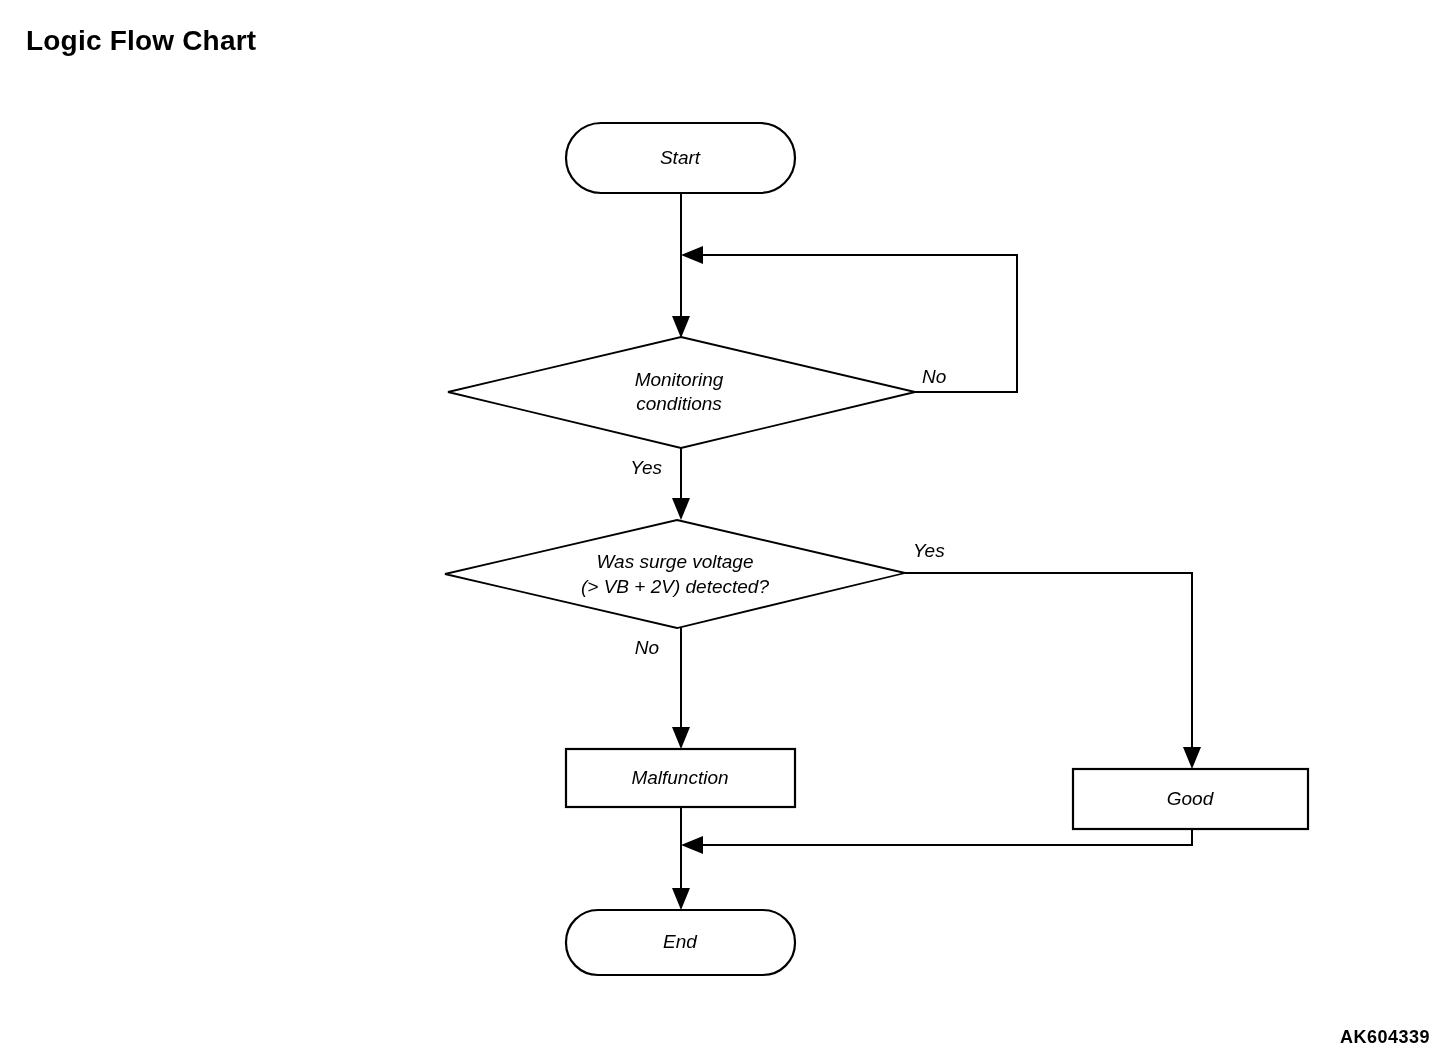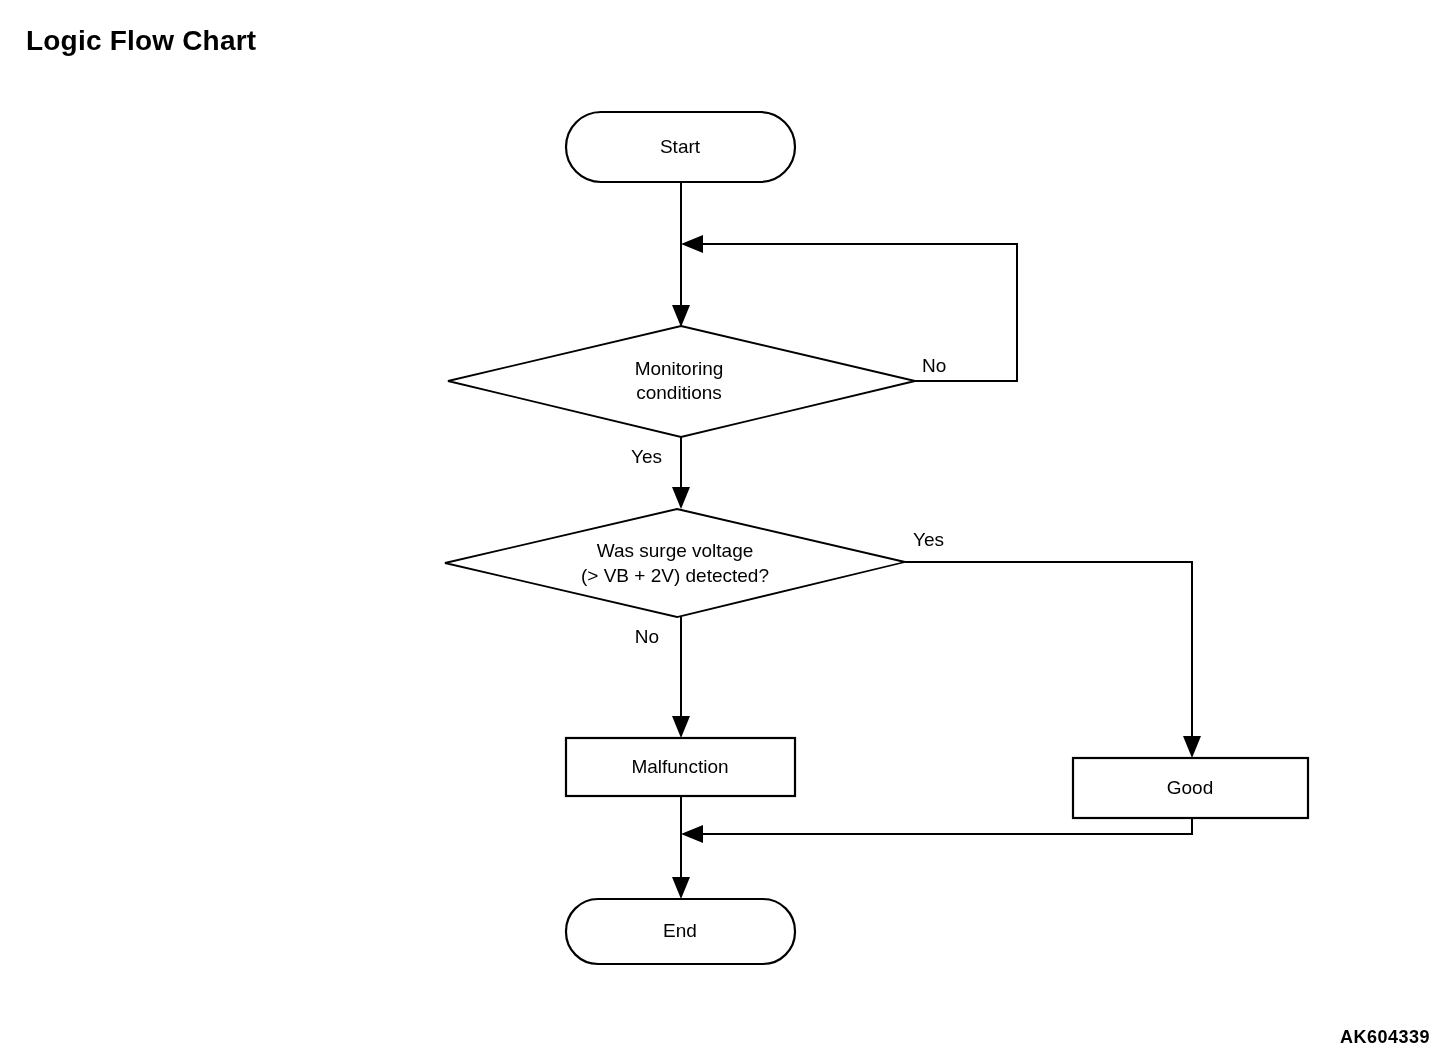--- a/index.html
+++ b/index.html
@@ -21,23 +21,24 @@
     top: 27px;
     font-size: 28px;
     font-weight: bold;
     letter-spacing: 0.2px;
     line-height: 1;
     white-space: nowrap;
   }
   #chart-area {
     position: absolute;
     left: 0;
-    top: 6px;
+    top: 17px;
     width: 1456px;
     height: 902px;
+    font-style: italic;
   }
   #flow-svg {
     display: block;
     width: 1456px;
     height: 1062px;
   }
   .shape-outline {
     fill: #ffffff;
     stroke: #000000;
     stroke-width: 2.2;

